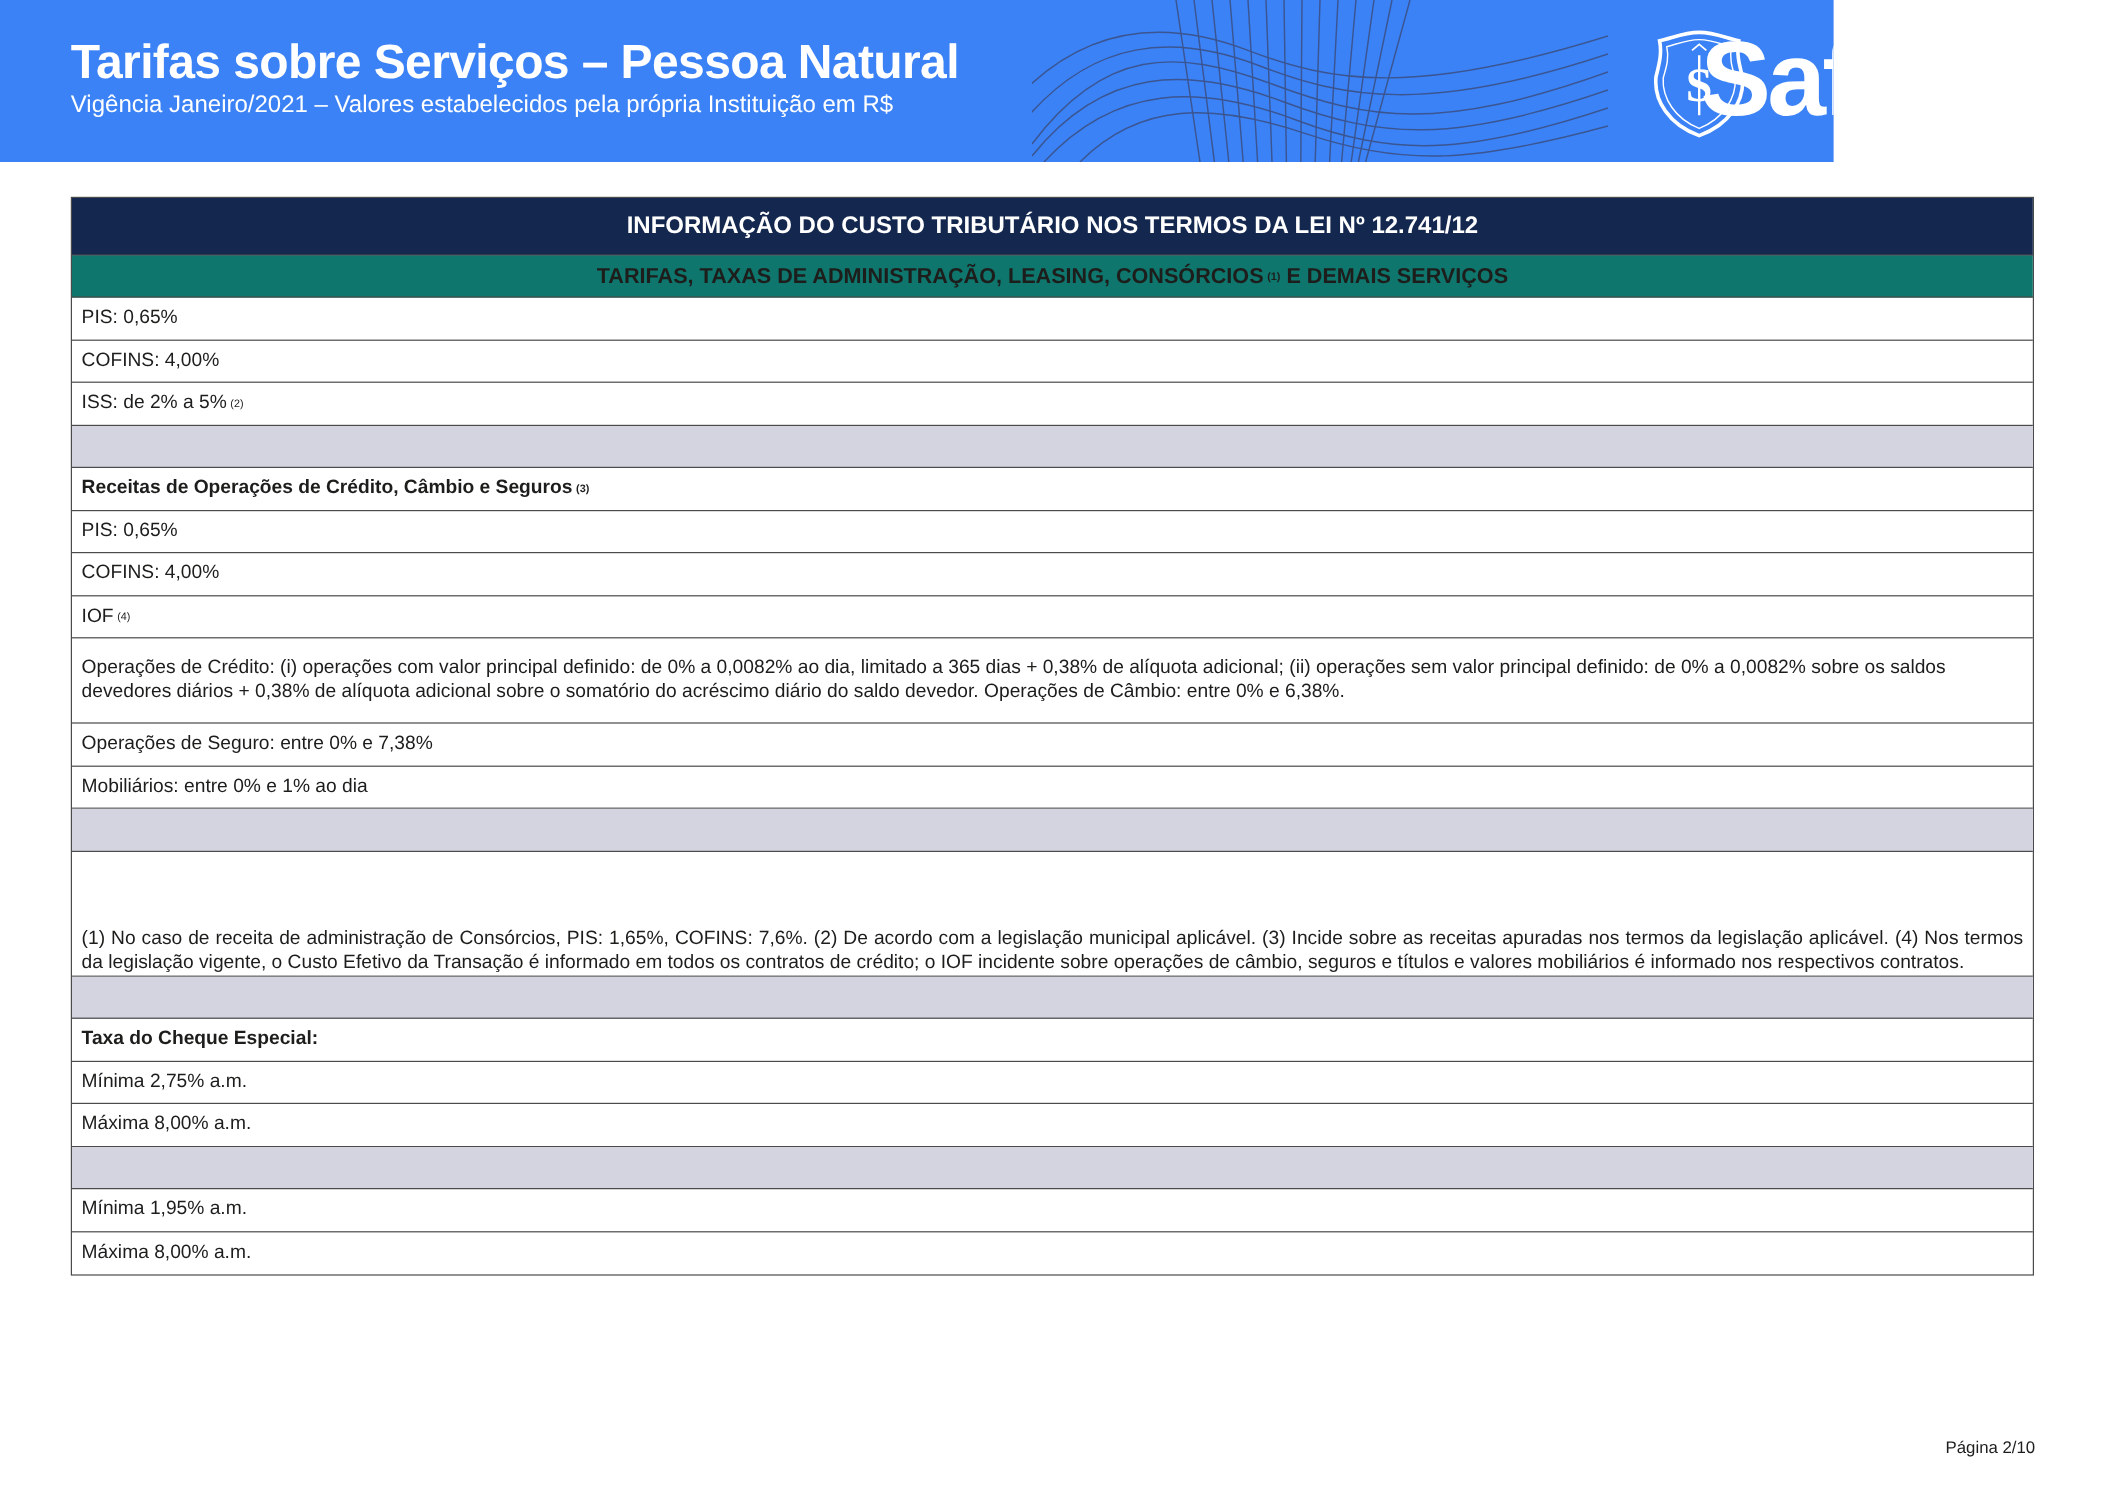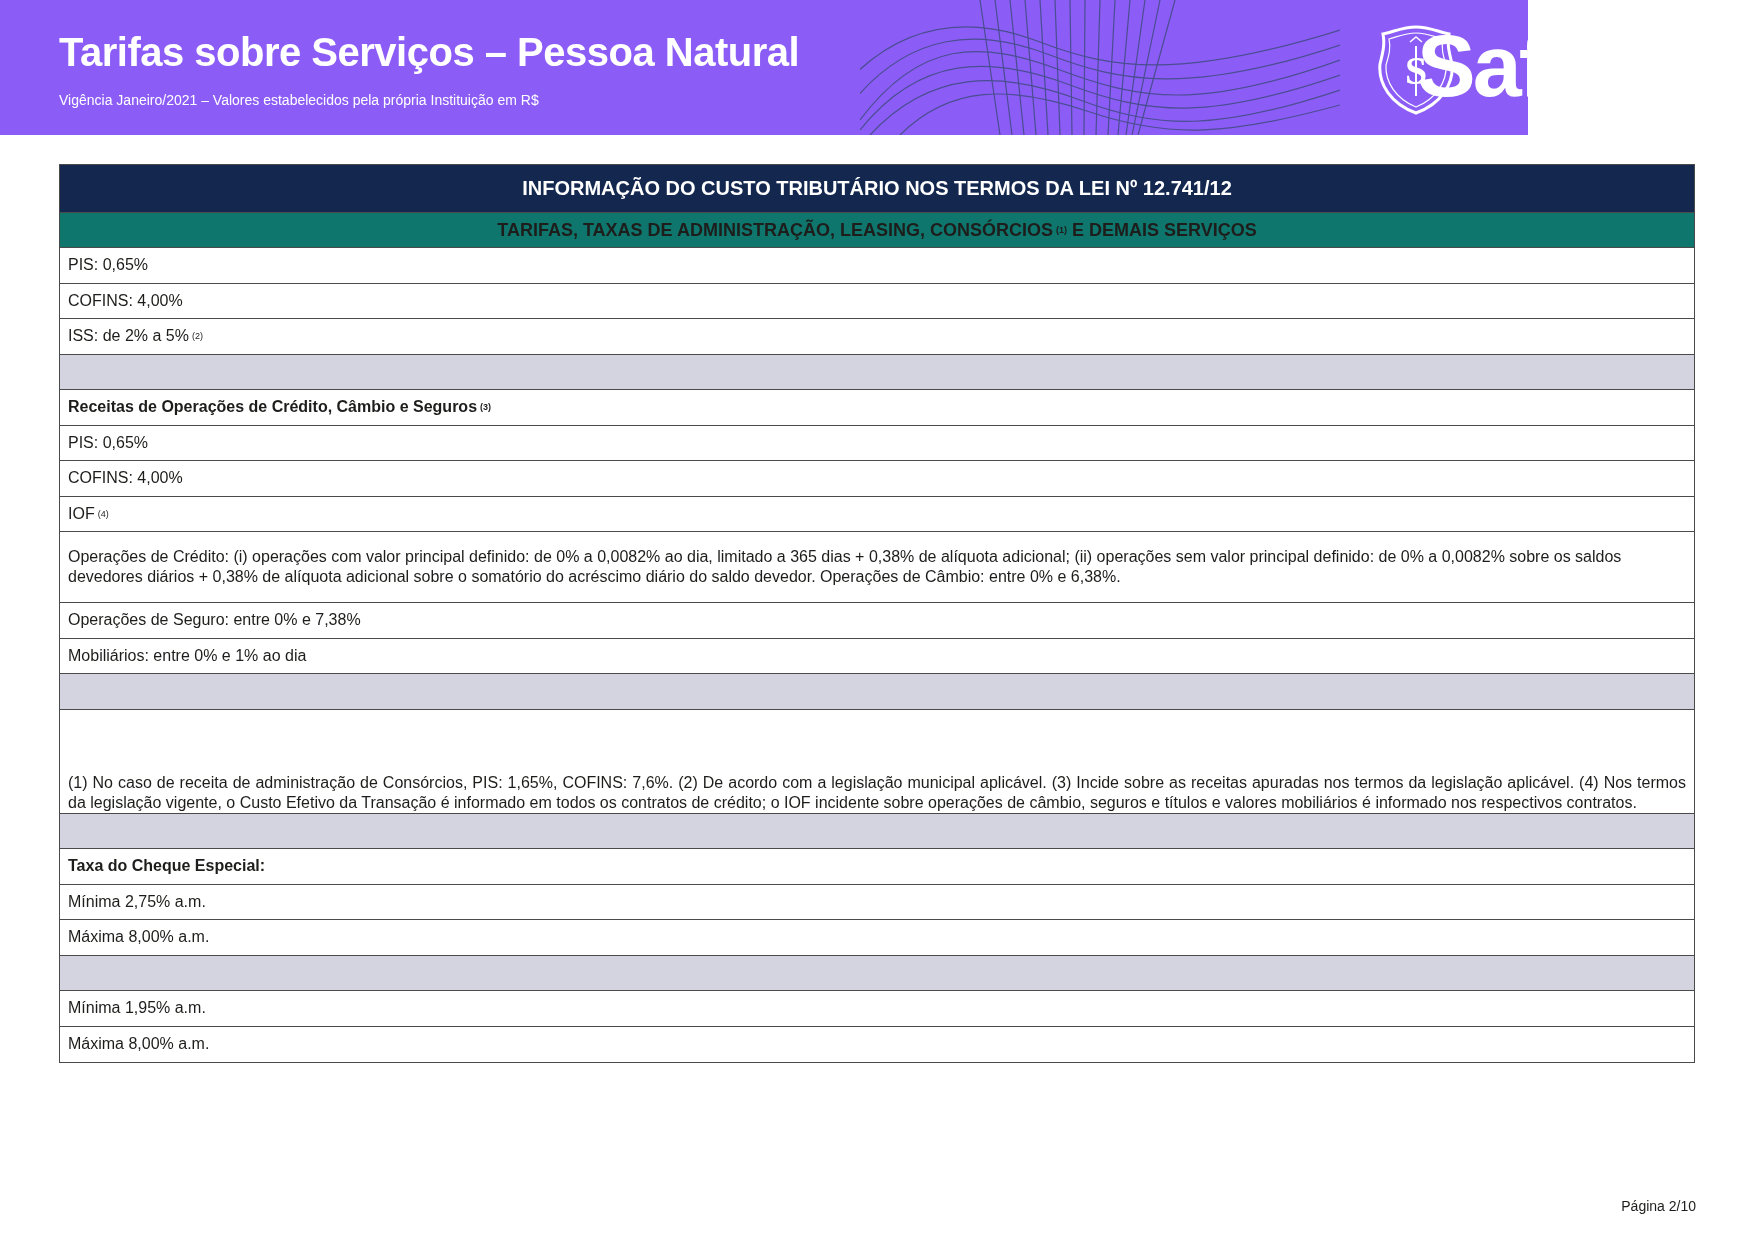--- a/index.html
+++ b/index.html
@@ -2,29 +2,29 @@
 <html><head>
 <meta charset="utf-8">
 <style>
   html, body { margin:0; padding:0; }
   body {
     width:1754px; height:1241px; background:#ffffff; position:relative; overflow:hidden;
     font-family:"Liberation Sans", sans-serif; color:#1d1d1b;
   }
   .header {
     position:absolute; left:0; top:0; width:1528px; height:135px;
-    background:#8b5cf6; overflow:hidden;
+    background:#3b82f6; overflow:hidden;
   }
   .header svg.waves { position:absolute; left:860px; top:0; }
   .title {
     position:absolute; left:59px; top:30px; color:#fff;
     font-size:40px; font-weight:bold; letter-spacing:-0.5px; white-space:nowrap;
   }
   .subtitle {
-    position:absolute; left:59px; top:92px; color:#fff; font-size:14px; white-space:nowrap;
+    position:absolute; left:59px; top:76px; color:#fff; font-size:20px; white-space:nowrap;
   }
   .crest { position:absolute; left:1377px; top:24px; }
   .brand {
     position:absolute; left:1417px; top:22px; color:#fff;
     font-size:88px; font-weight:bold; letter-spacing:-3px; line-height:1;
   }
   .table {
     position:absolute; left:59px; top:164px; width:1636px;
     border:1.5px solid #4a4a4a; box-sizing:border-box;
   }

